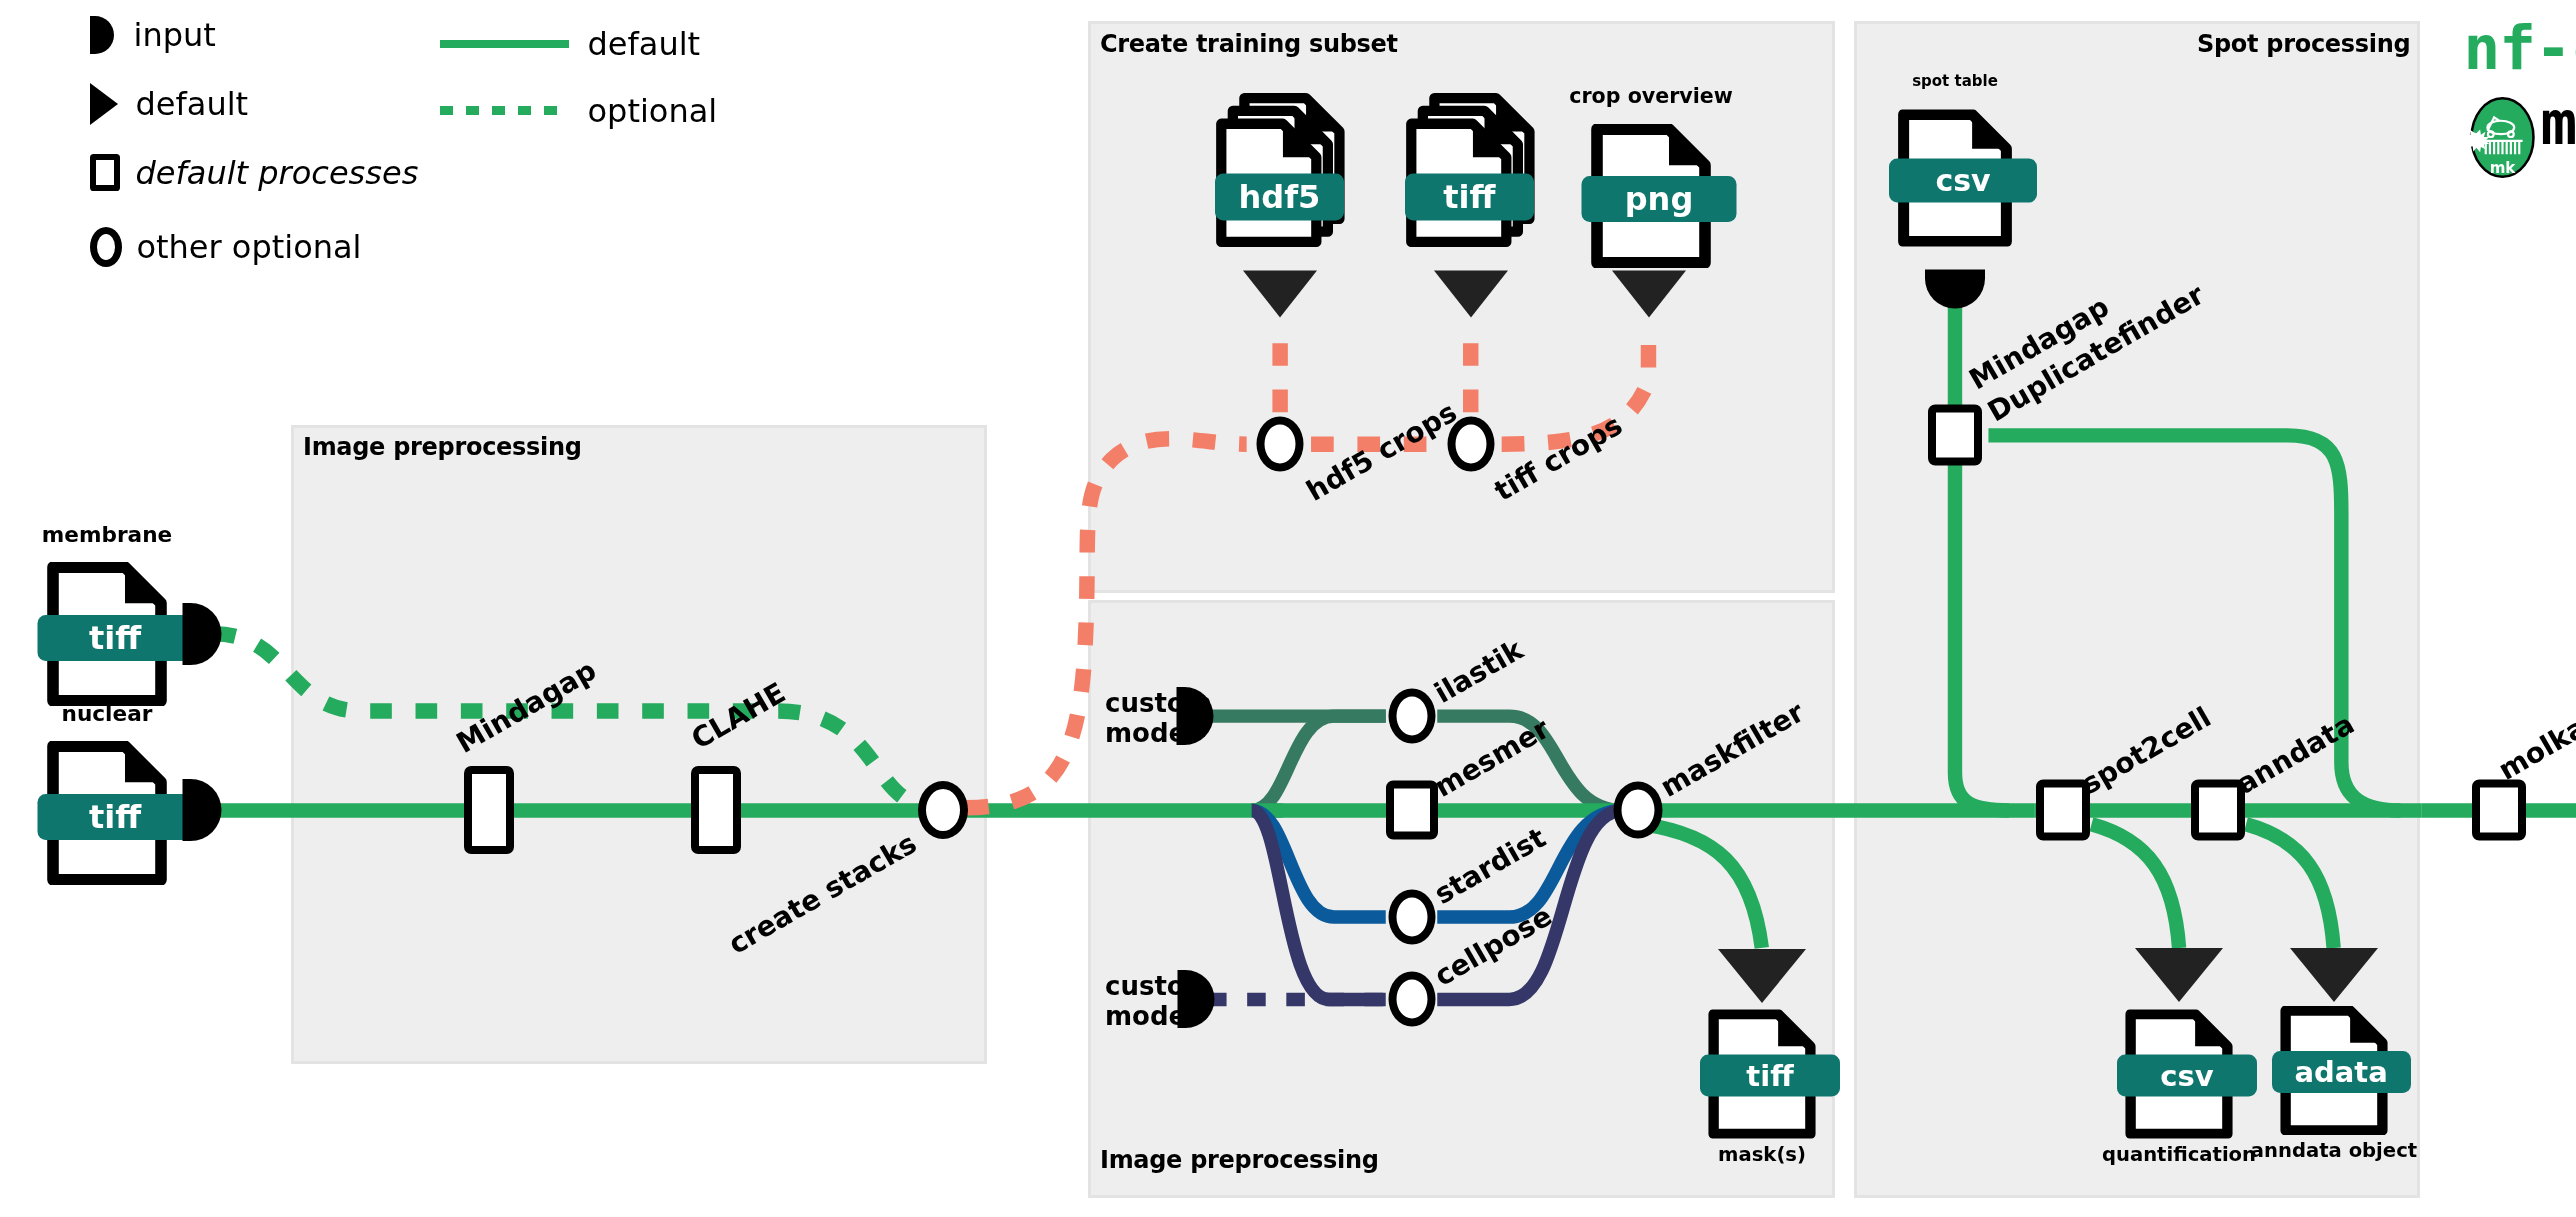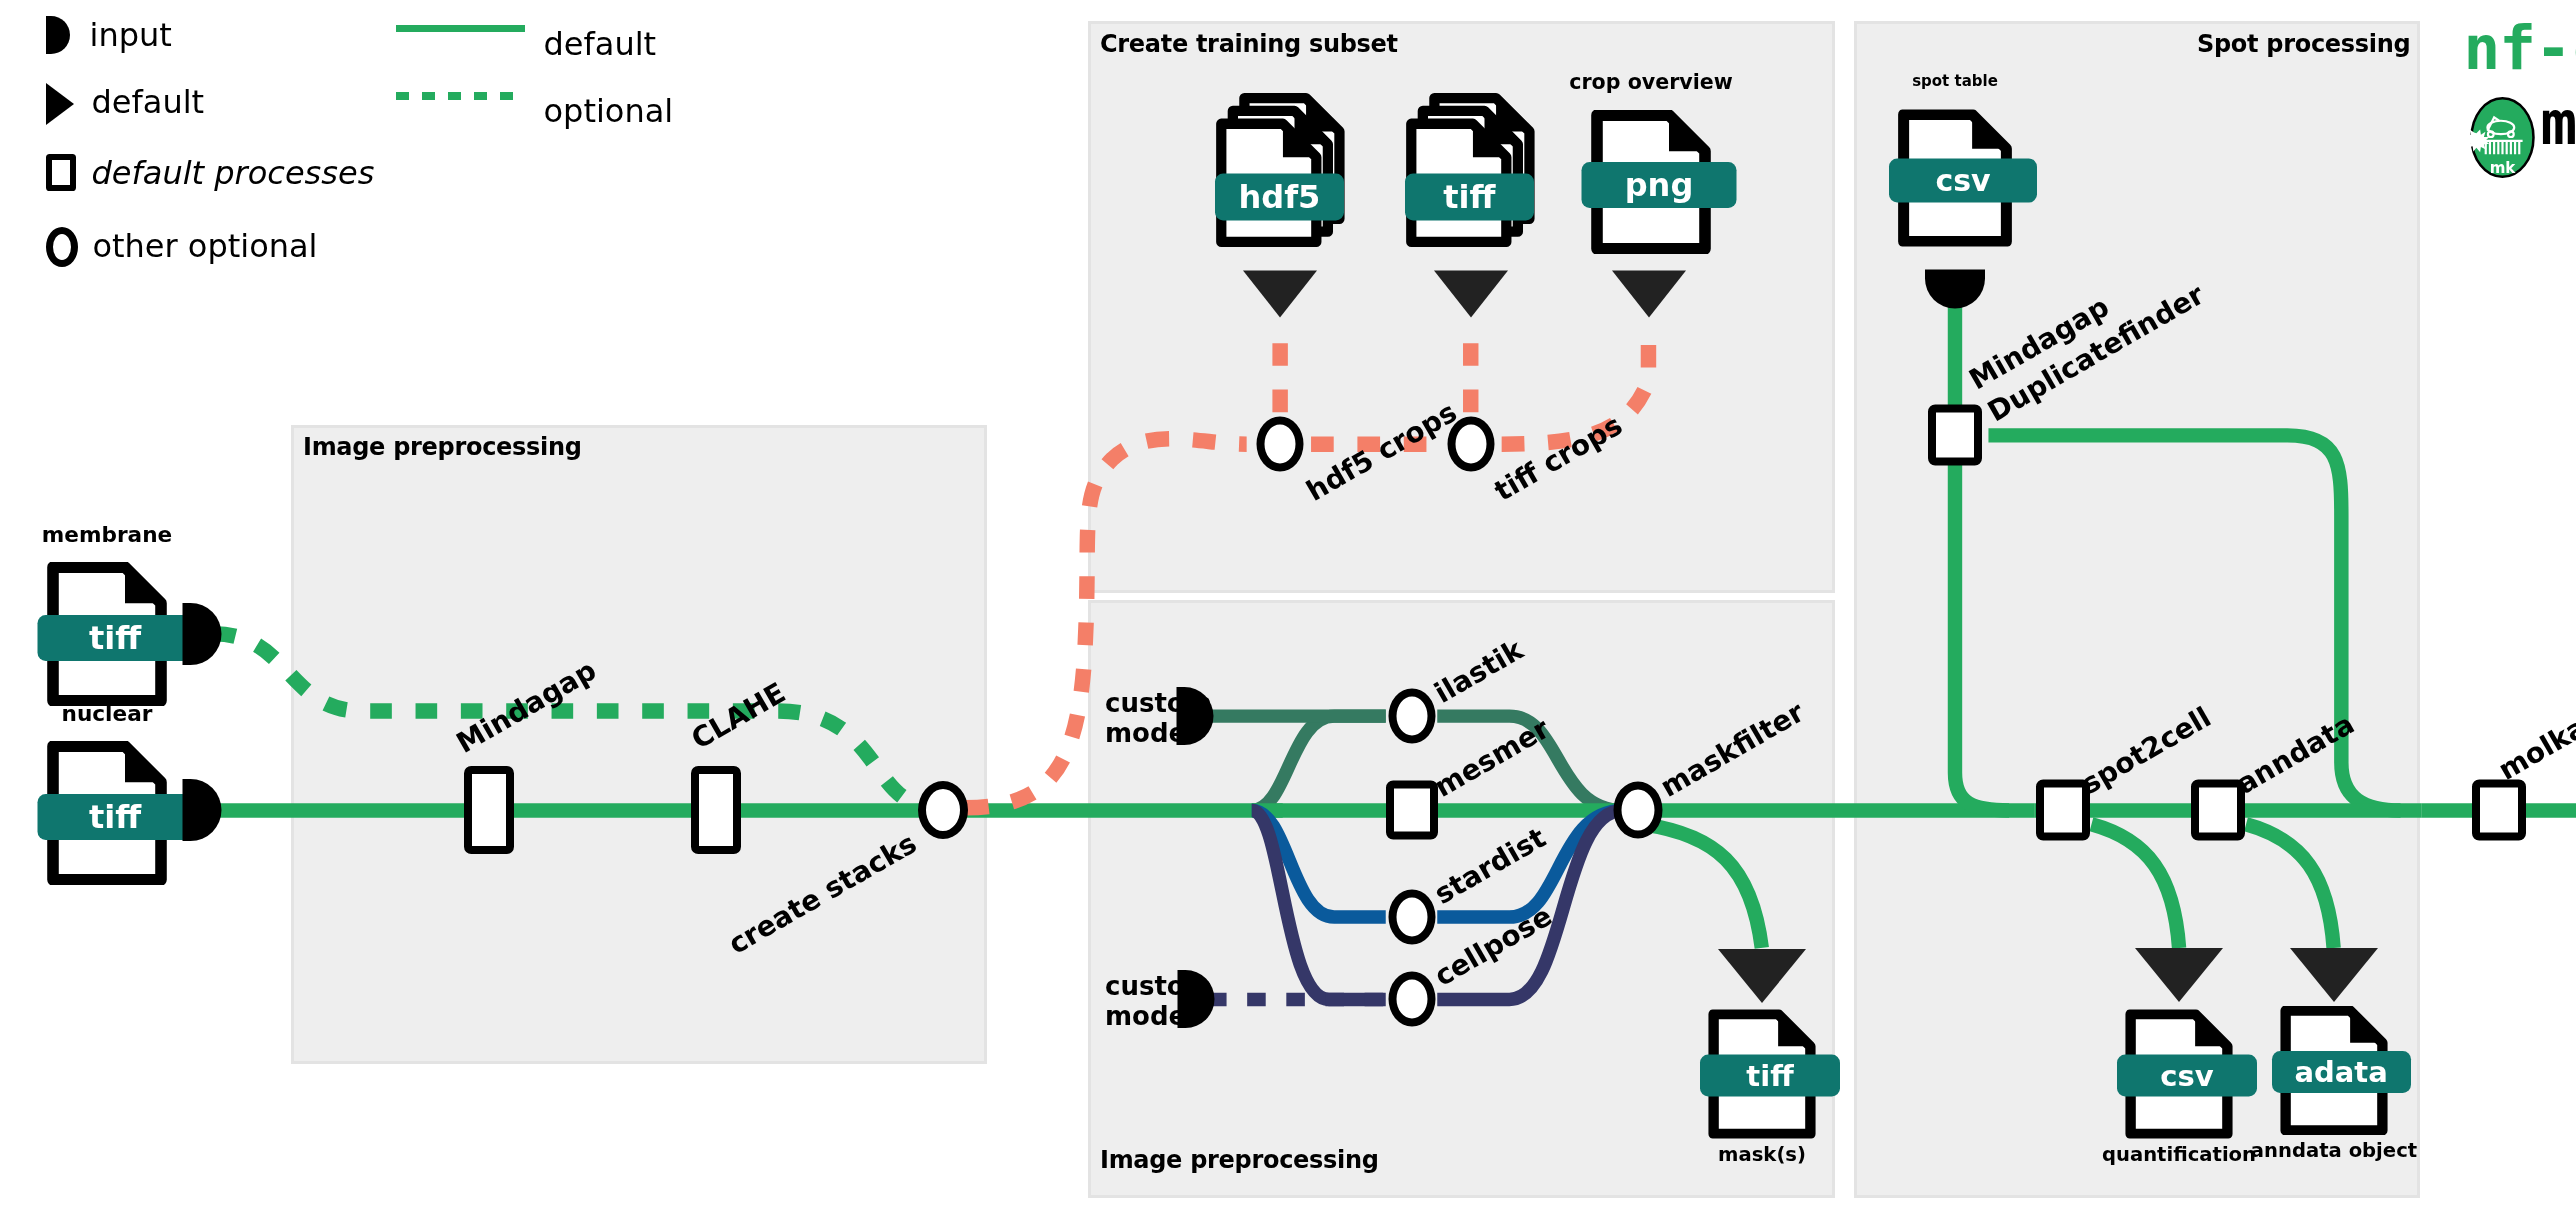--- a/index.html
+++ b/index.html
@@ -26,21 +26,21 @@
     position: absolute;
     color: #000000;
     font-weight: 700;
     font-size: 24px;
     letter-spacing: -0.3px;
     white-space: nowrap;
   }
 
   
   .legend { position: absolute; left: 46px; top: 15.5px; width: 747px; height: 289px; }
-  .lg-row { position: absolute; display: flex; align-items: flex-start; }
+  .lg-row { position: absolute; display: flex; align-items: center; margin-left: 44px; }
   .lg-text {
     font-size: 32px; color: #000; font-weight: 400; white-space: nowrap;
     font-family: "DejaVu Sans", "Liberation Sans", sans-serif;
   }
   .ic-input {
     width: 24px; height: 38px; background: #000;
     border-radius: 0 24px 24px 0;
   }
   .ic-output {
     width: 0; height: 0;
@@ -303,21 +303,21 @@
       <path d="M74 4 L100 30 L74 30 Z" fill="#000"></path>
       <path d="M17 14 L65 14 L91 40 L91 108 L17 108 Z" fill="#fff" stroke="#000" stroke-width="8" stroke-linejoin="round"></path>
       <path d="M65 14 L91 40 L65 40 Z" fill="#000"></path>
       <path d="M8 24 L56 24 L82 50 L82 116 L8 116 Z" fill="#fff" stroke="#000" stroke-width="8" stroke-linejoin="round"></path>
       <path d="M56 24 L82 50 L56 50 Z" fill="#000"></path>
     </svg>
     <div class="fi-label" style="left:-4.1px; width:129px; top:81px; height:47px; line-height:47px; font-size:32px;">tiff</div>
   </div>
   <div class="io-out" style="left:1471px; top:294px; border-left:37px solid transparent; border-right:37px solid transparent; border-top:47px solid #222;"></div>
 
-  <div class="fileicon" style="left:1651px; top:164px; width:129px; height:108px;">
+  <div class="fileicon" style="left:1651px; top:178px; width:129px; height:108px;">
     <div class="fi-caption" style="top:-40px; font-size:20.6px;">crop overview</div>
     <svg width="129" height="144" viewBox="0 0 100 112">
       <path d="M8 4 L64 4 L92 32 L92 108 L8 108 Z" fill="#fff" stroke="#000" stroke-width="9" stroke-linejoin="round"></path>
       <path d="M64 4 L92 32 L64 32 Z" fill="#000"></path>
     </svg>
     <div class="fi-label" style="top:52px; height:46px; line-height:46px; font-size:32px;">png</div>
   </div>
   <div class="io-out" style="left:1649px; top:294px; border-left:37px solid transparent; border-right:37px solid transparent; border-top:47px solid #222;"></div>
 
   <div class="node ci" style="left:1280px; top:444px; width:47px; height:55px;"></div>

